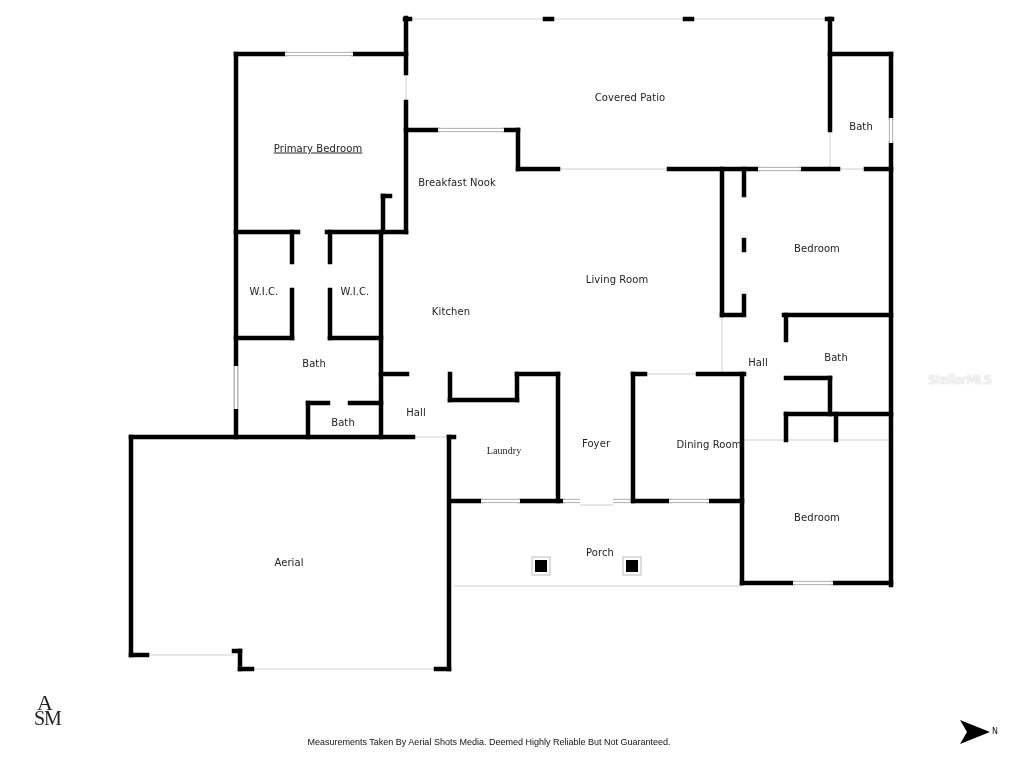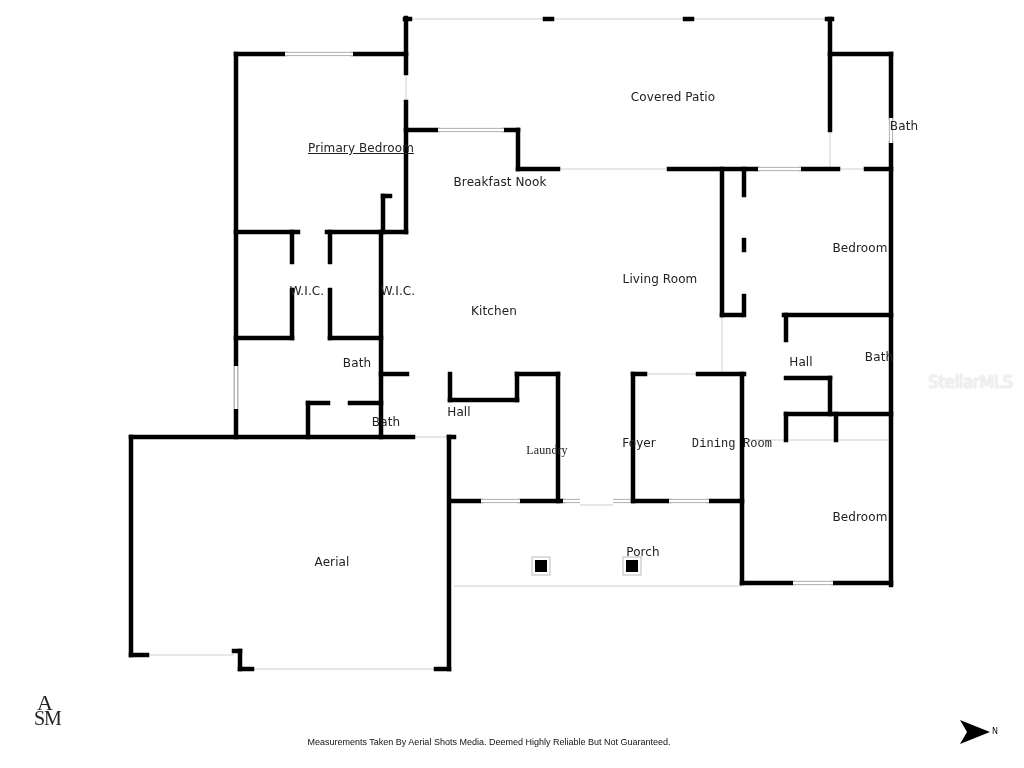--- a/index.html
+++ b/index.html
@@ -1,24 +1,24 @@
 <!DOCTYPE html>
 <html><head>
 <meta charset="utf-8">
 <style>
   html,body{margin:0;padding:0;background:#fff;}
   body{width:1024px;height:768px;position:relative;overflow:hidden;font-family:"DejaVu Sans",sans-serif;}
   #plan{position:absolute;left:0;top:0;}
-  .room-label{position:absolute;font-size:12px;color:#222;white-space:nowrap;transform:translate(-50%,-50%);letter-spacing:0.1px;margin-left:43px;}
+  .room-label{position:absolute;font-size:10px;color:#222;white-space:nowrap;transform:translate(-50%,-50%);letter-spacing:0.1px;}
   .disclaimer{position:absolute;left:0;width:978px;top:737px;text-align:center;font-family:"Liberation Sans",sans-serif;font-size:9px;color:#111;}
   .logo{position:absolute;left:32px;top:692px;width:40px;height:44px;font-family:"Liberation Serif","DejaVu Serif",serif;color:#222;}
   .logo .a{position:absolute;left:5px;top:0;font-size:22px;line-height:22px;}
   .logo .s{position:absolute;left:2px;top:16px;font-size:20px;line-height:20px;}
   .logo .m{position:absolute;left:12px;top:16px;font-size:20px;line-height:20px;}
-  .watermark{position:absolute;left:928px;top:372px;font-family:"DejaVu Sans",sans-serif;font-size:17px;color:#f4f4f4;text-shadow:0 0 1px #cfcfcf,0 0 2px #ddd;letter-spacing:-0.5px;}
+  .watermark{position:absolute;left:928px;top:372px;font-family:"DejaVu Sans",sans-serif;font-size:13px;color:#f4f4f4;text-shadow:0 0 1px #cfcfcf,0 0 2px #ddd;letter-spacing:-0.5px;}
   .compass{position:absolute;left:958px;top:718px;width:40px;height:28px;}
   .compass .n{position:absolute;left:34px;top:9px;font-size:8px;color:#111;font-family:"DejaVu Sans",sans-serif;}
 </style>
 </head>
 <body>
 
 <svg id="plan" width="1024" height="768" viewBox="0 0 1024 768">
   <g id="thin-lines">
       <line x1="410" y1="19" x2="827" y2="19" stroke="#cfcfcf" stroke-width="1" stroke-linecap="butt"></line>
       <line x1="406" y1="73" x2="406" y2="102" stroke="#cfcfcf" stroke-width="1" stroke-linecap="butt"></line>
@@ -157,21 +157,21 @@
     <div class="room-label" style="left: 617px; top: 279px;">Living Room</div>
     <div class="room-label" style="left: 264px; top: 291px;">W.I.C.</div>
     <div class="room-label" style="left: 355px; top: 291px;">W.I.C.</div>
     <div class="room-label" style="left: 451px; top: 311px;">Kitchen</div>
     <div class="room-label" style="left: 758px; top: 362px;">Hall</div>
     <div class="room-label" style="left: 836px; top: 357px;">Bath</div>
     <div class="room-label" style="left: 314px; top: 363px;">Bath</div>
     <div class="room-label" style="left: 416px; top: 412px;">Hall</div>
     <div class="room-label" style="left: 343px; top: 422px;">Bath</div>
     <div class="room-label" style="left: 596px; top: 443px;">Foyer</div>
-    <div class="room-label" style="left: 689px; top: 444px; font-family: Liberation Mono, monospace;">Dining Room</div>
+    <div class="room-label" style="left: 709px; top: 444px;">Dining Room</div>
     <div class="room-label" style="left: 504px; top: 450px; font-family: Liberation Serif, serif;">Laundry</div>
     <div class="room-label" style="left: 817px; top: 517px;">Bedroom</div>
     <div class="room-label" style="left: 596px; top: 552px; padding-left: 8px;">Porch</div>
     <div class="room-label" style="left: 289px; top: 562px;">Aerial</div>
   </div>
 
 <div class="watermark">StellarMLS</div>
 
 <div class="logo">
   <span class="a">A</span>

